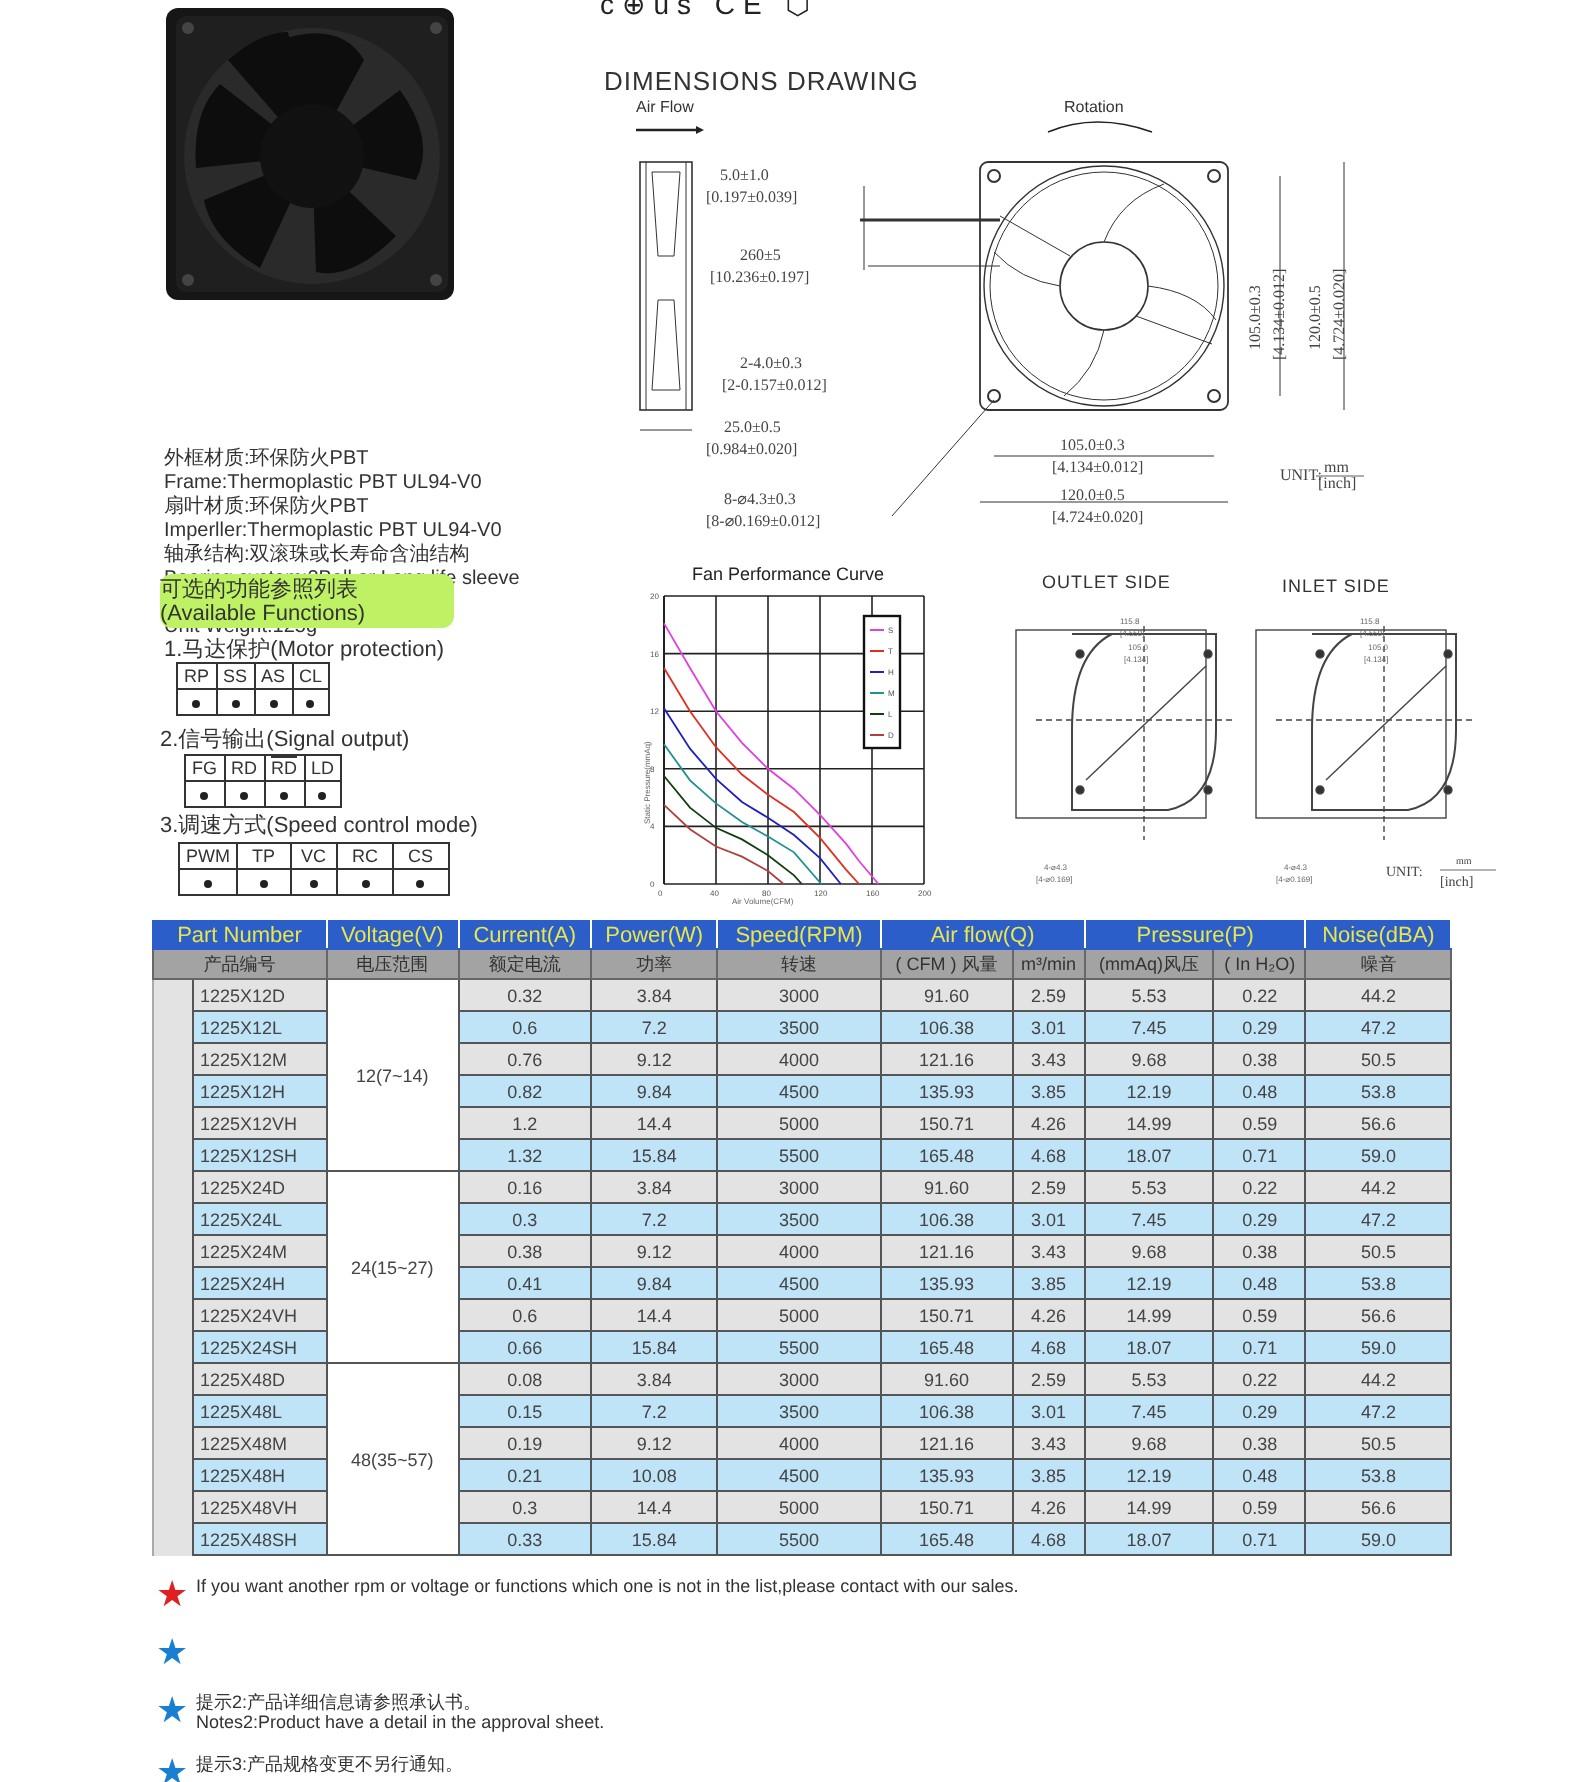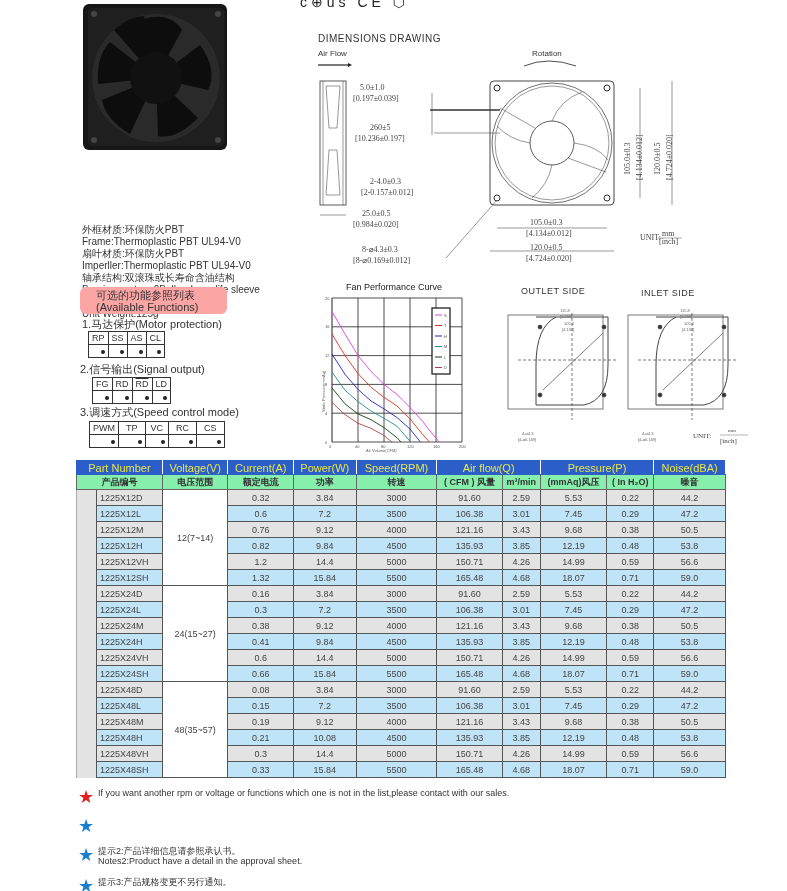--- a/index.html
+++ b/index.html
@@ -10,46 +10,46 @@
   .logos { left: 300px; top: -6px; font-size: 14px; color: #222; letter-spacing: 4px; }
 
   
   .fan-photo { left: 80px; top: 0; width: 150px; height: 155px; }
 
   
   .specs { left: 82px; top: 178px; font-size: 10px; line-height: 12px; color: #333; margin-top: 46px; }
   .specs div { white-space: nowrap; }
 
   
-  .dim-title { left: 318px; top: 33px; font-size: 10px; letter-spacing: 0.5px; color: #333; }
+  .dim-title { left: 302px; top: 33px; font-size: 13px; letter-spacing: 0.5px; color: #333; }
   .airflow-label { left: 318px; top: 49px; font-size: 8px; text-align: right; }
   .rotation-label { left: 532px; top: 49px; font-size: 8px; }
   .dim-svg { left: 300px; top: 55px; }
   .dimtxt { font-family: "Liberation Serif", serif; font-size: 8px; fill: #444; }
 
   
-  .func-title { left: 80px; top: 287px; width: 147px; height: 27px; background: #fca5a5; border-radius: 6px; padding: 2px 16px; font-size: 11px; line-height: 12px; color: #333; }
+  .func-title { left: 80px; top: 287px; width: 147px; height: 27px; background: #bef264; border-radius: 6px; padding: 2px 0; font-size: 11px; line-height: 12px; color: #333; }
   .func-sec { font-size: 11px; color: #333; white-space: nowrap; }
   table.opt { border-collapse: collapse; font-size: 9px; }
-  table.opt td { border: 1px solid #333; text-align: right; height: 13px; padding: 0 3px; }
+  table.opt td { border: 1px solid #333; text-align: center; height: 13px; padding: 0 3px; }
   .dot { display: inline-block; width: 4px; height: 4px; border-radius: 50%; background: #222; }
   .overline { text-decoration: overline; }
 
   
   .chart-title { left: 346px; top: 282px; font-size: 9px; color: #222; }
   .chart-svg { left: 318px; top: 292px; }
 
   
   .side-title { font-size: 9px; color: #333; letter-spacing: 0.5px; }
 
   
   .spec-table-wrap { left: 76px; top: 460px; width: 650px; }
   table.spec { border-collapse: collapse; width: 650px; font-size: 9px; }
   table.spec th.h1 { background: #2b5ec9; color: #e8e64a; font-weight: normal; font-size: 11px; height: 14px; border: 1px solid #2b5ec9; border-right: 1px solid #fff; }
-  table.spec th.h2 { background: #86efac; color: #333; font-weight: bold; font-size: 9px; height: 15px; border: 1px solid #666; }
+  table.spec th.h2 { background: #a3a3a3; color: #333; font-weight: normal; font-size: 9px; height: 15px; border: 1px solid #666; }
   table.spec td { height: 16px; text-align: center; border: 1px solid #555; color: #444; }
   table.spec tr.g td { background: #e3e3e3; }
   table.spec tr.b td { background: #bfe3f7; }
   table.spec td.pn { text-align: left; padding-left: 3px; }
   table.spec td.lead { background: #e3e3e3 !important; border: none; border-left: 1px solid #aaa; width: 20px; }
   table.spec td.volt { background: #fff !important; }
 
   
   .notes { left: 78px; top: 788px; font-size: 9px; line-height: 10px; color: #333; }
   .note { display: flex; align-items: flex-start; margin-bottom: 11px; }

